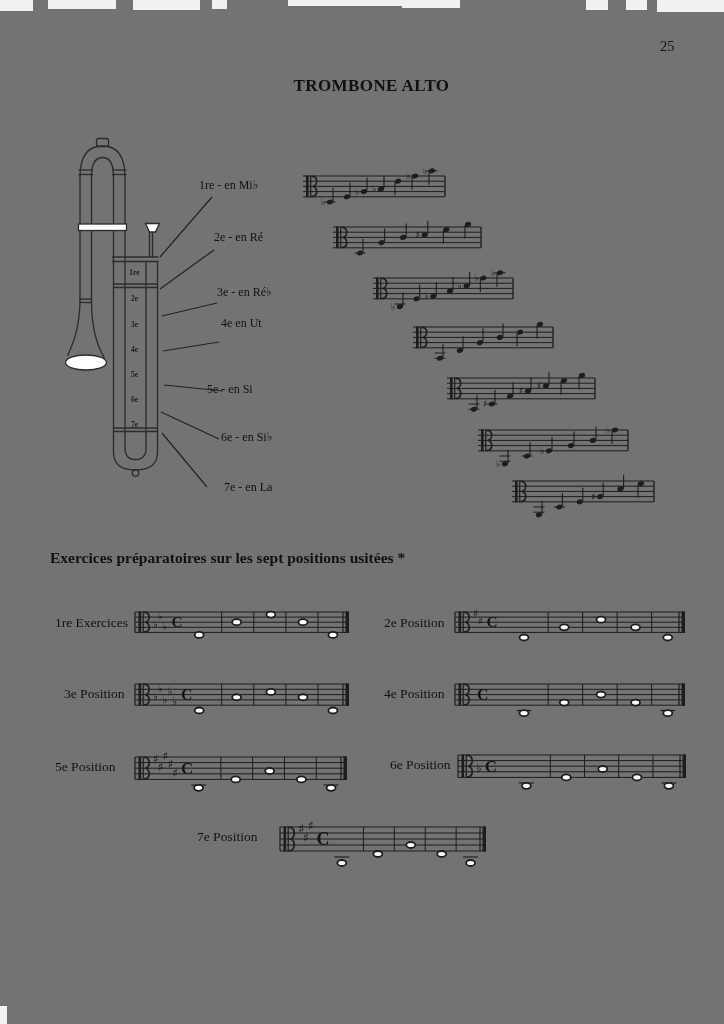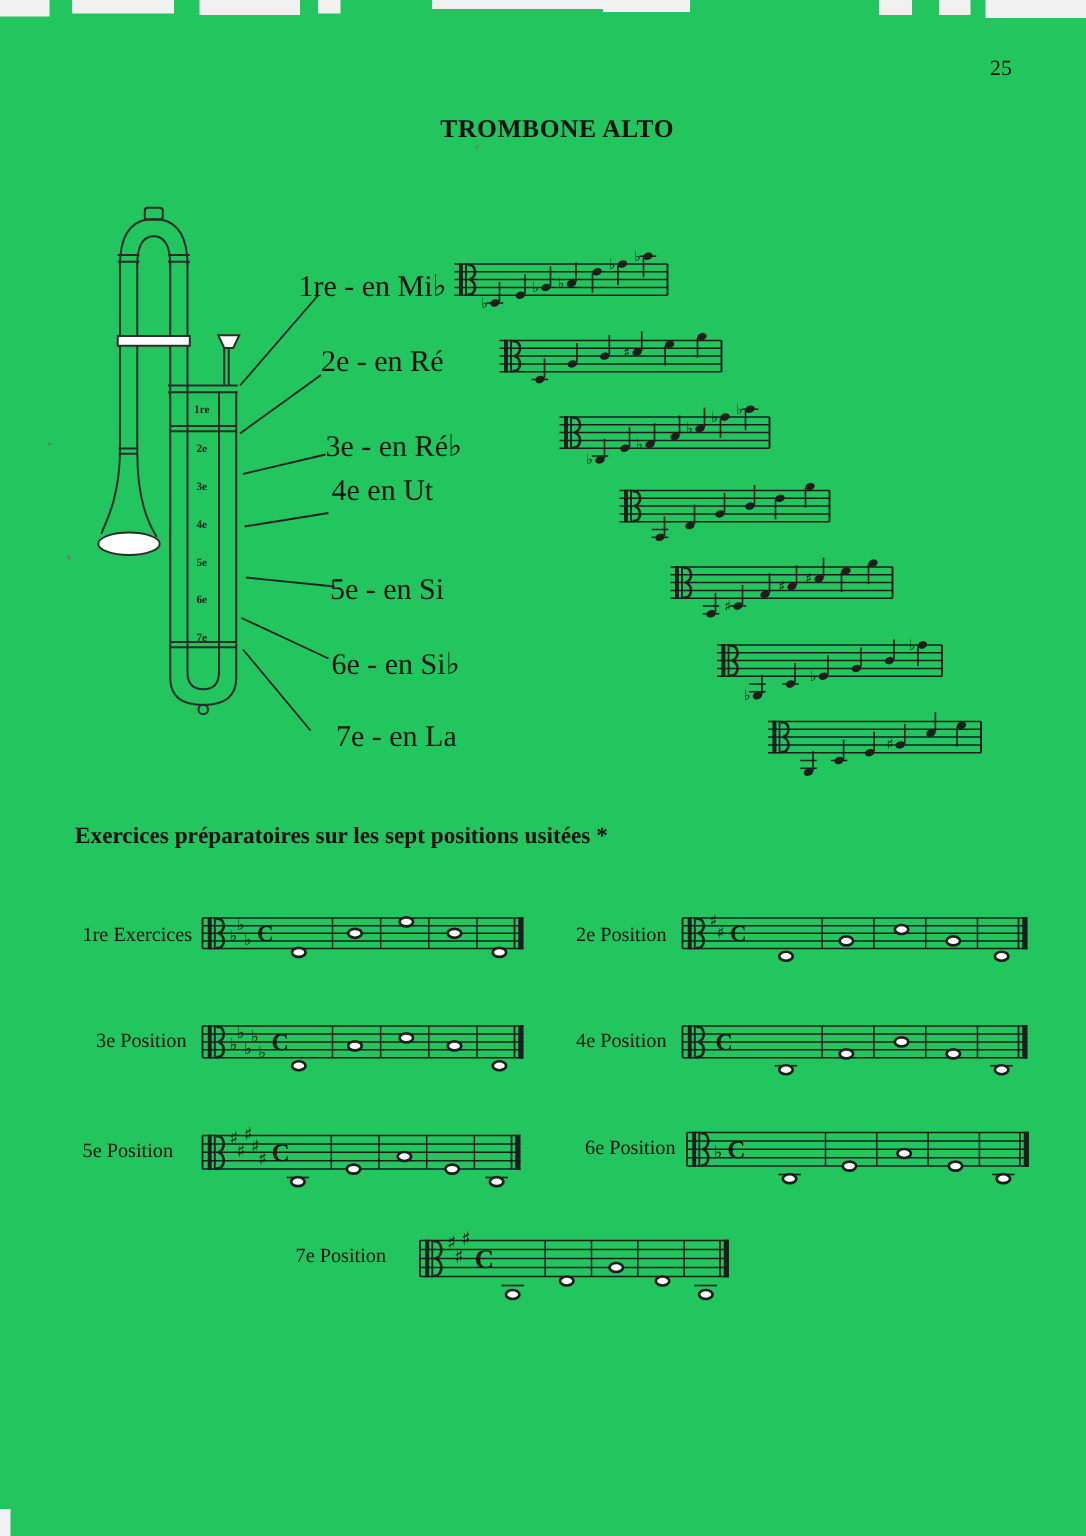--- a/index.html
+++ b/index.html
@@ -1,26 +1,26 @@
 <!DOCTYPE html>
 <html><head>
 <meta charset="utf-8">
 <style>
   *{margin:0;padding:0;box-sizing:border-box}
   html,body{background:#fff}
-  .page{position:relative;width:724px;height:1024px;background:#22c55e;overflow:hidden;
+  .page{position:relative;width:724px;height:1024px;background:#737373;overflow:hidden;
         font-family:"Liberation Serif","DejaVu Serif",serif;color:#111}
   .artifact{position:absolute;background:#f1f1f1}
   .speck{position:absolute;background:#777;border-radius:50%}
   .page-number{position:absolute;left:660px;top:38px;font-size:14.5px}
   .title{position:absolute;left:0;right:0;top:76px;text-align:center;padding-left:19px;
          font-weight:bold;font-size:17px;letter-spacing:.4px}
   .heading{position:absolute;left:0;right:0;top:549px;text-align:left;padding-left:50px;
            font-weight:bold;font-size:15.5px}
-  .pos-label{position:absolute;font-size:20px;white-space:nowrap;
+  .pos-label{position:absolute;font-size:12px;white-space:nowrap;
              font-family:"Liberation Serif","DejaVu Sans",serif}
   .ex-label{position:absolute;font-size:13.5px;white-space:nowrap}
   .footnote{position:absolute;left:48px;top:877px;font-size:12.8px;line-height:18px;width:640px}
   .footnote .fn2{padding-left:13px}
   svg{position:absolute;left:0;top:0}
 </style>
 </head>
 <body>
 
 <div class="page">
@@ -484,21 +484,21 @@
         <ellipse cx="441.71000000000004" cy="854" rx="4.5" ry="3" fill="#fff" stroke="#1d1d1d" stroke-width="1.8"></ellipse>
         <line x1="463.05" y1="857" x2="478.05" y2="857" stroke="#1d1d1d" stroke-width="1.1"></line>
         <ellipse cx="470.55" cy="863" rx="4.5" ry="3" fill="#fff" stroke="#1d1d1d" stroke-width="1.8"></ellipse>
       </g>
     </svg>
 
   <div class="pos-label" style="left:199px;top:178px">1re - en Mi♭</div>
   <div class="pos-label" style="left:214px;top:230px">2e - en Ré</div>
   <div class="pos-label" style="left:217px;top:285px">3e - en Ré♭</div>
   <div class="pos-label" style="left:221px;top:316px">4e en Ut</div>
-  <div class="pos-label" style="left:220px;top:382px">5e - en Si</div>
+  <div class="pos-label" style="left:207px;top:382px">5e - en Si</div>
   <div class="pos-label" style="left:221px;top:430px">6e - en Si♭</div>
   <div class="pos-label" style="left:224px;top:480px">7e - en La</div>
 
   <div class="heading">Exercices préparatoires sur les sept positions usitées *</div>
 
   <div class="ex-label" style="left:55px;top:615px">1re Exercices</div>
   <div class="ex-label" style="left:384px;top:615px">2e Position</div>
   <div class="ex-label" style="left:64px;top:686px">3e Position</div>
   <div class="ex-label" style="left:384px;top:686px">4e Position</div>
   <div class="ex-label" style="left:55px;top:759px">5e Position</div>

